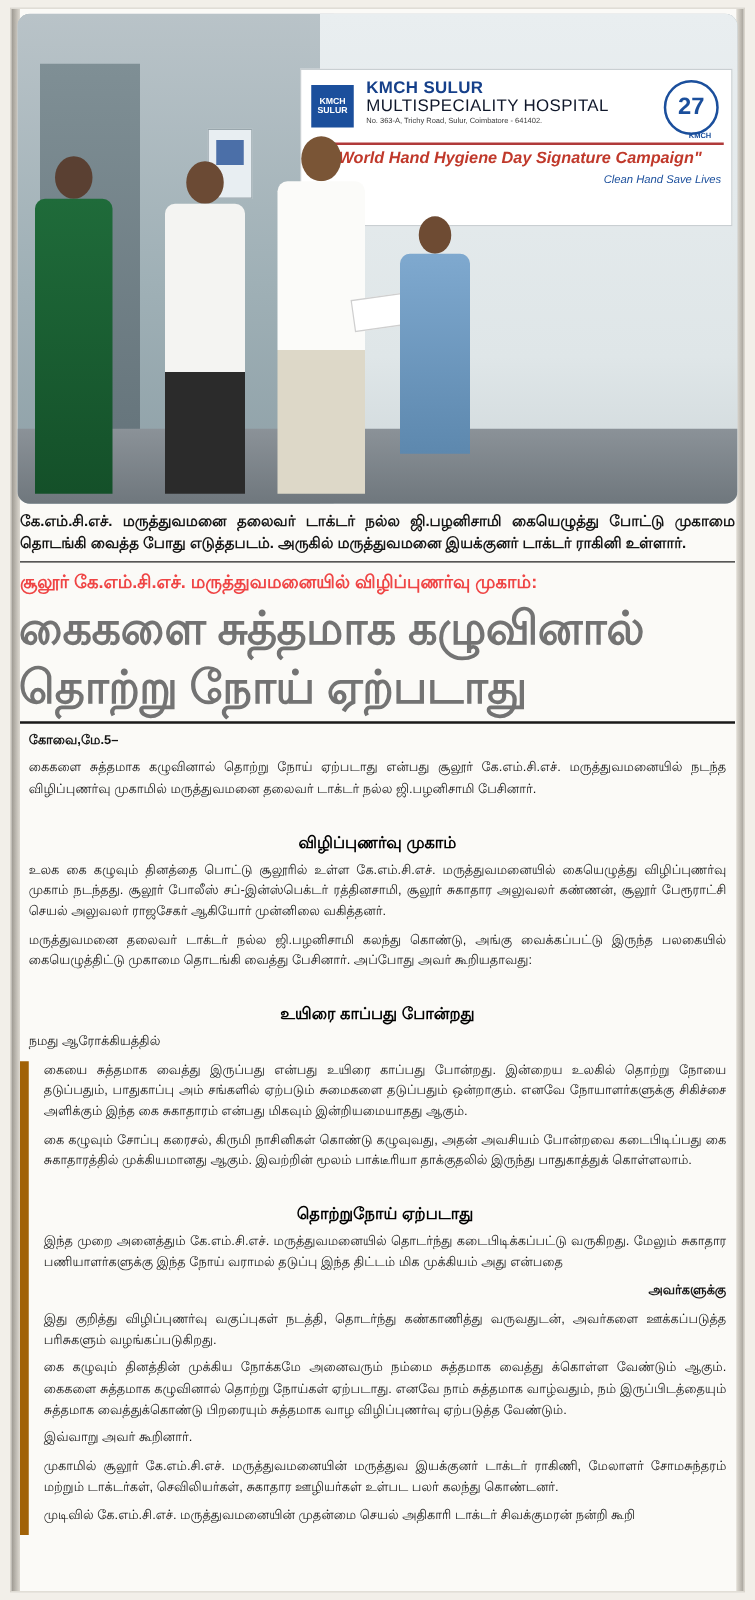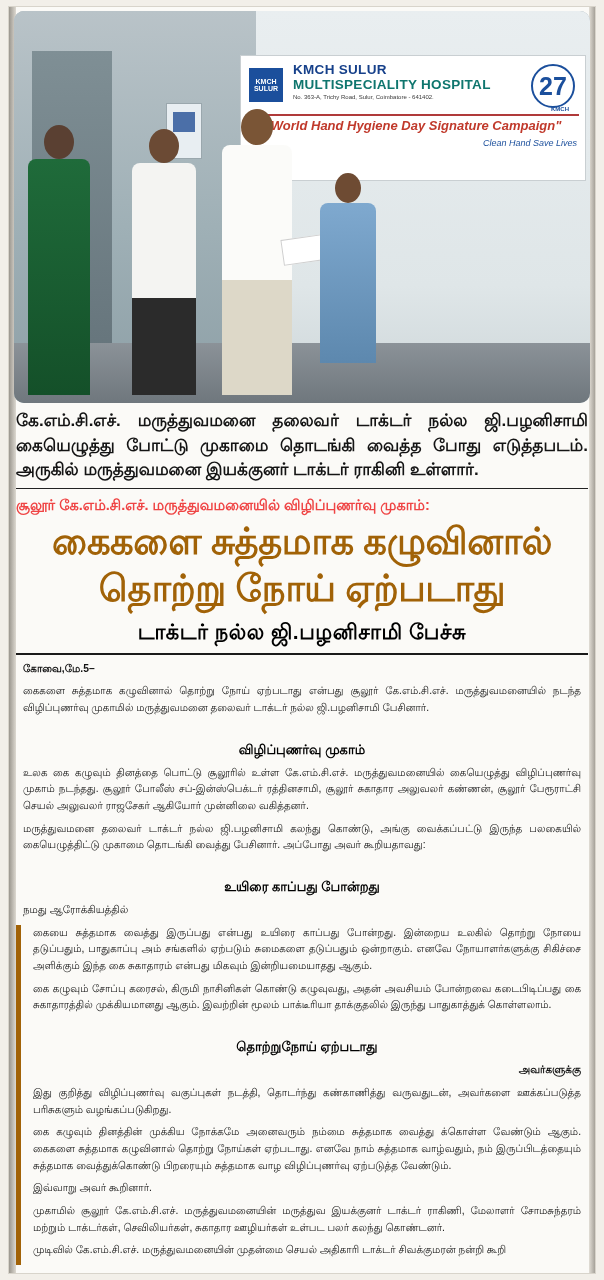--- a/index.html
+++ b/index.html
@@ -96,21 +96,21 @@
     display: flex; align-items: center; justify-content: center;
     text-align: center; line-height: 1.05;
   }
   .banner .bn-t1 {
     margin-left: 44px;
     font-size: 13.5px; font-weight: bold; color: #16408a;
     letter-spacing: .3px;
   }
   .banner .bn-t2 {
     margin-left: 44px;
-    font-size: 13.5px; font-weight: bold; color: #0f766e;
+    font-size: 13.5px; font-weight: normal; color: #0f172a;
     letter-spacing: .3px;
   }
   .banner .bn-addr {
     margin-left: 44px;
     font-size: 6px; color: #3a3a3a; margin-top: 2px;
   }
   .banner .bn-rule {
     position: absolute; left: 6px; right: 6px; top: 58px;
     border-top: 2px solid #b03a3a;
   }
@@ -121,21 +121,21 @@
   }
   .banner .bn-t4 {
     margin-top: 5px;
     font-size: 9px; font-style: italic; color: #1b4f9c;
     text-align: right;
   }
   .badge27 {
     position: absolute; right: 10px; top: 8px;
     width: 40px; height: 40px; border-radius: 50%;
     border: 2px solid #1b4f9c; color: #1b4f9c;
-    font-size: 25px; font-weight: bold;
+    font-size: 19px; font-weight: bold;
     display: flex; align-items: center; justify-content: center;
     background: #fff;
   }
   .badge-sub {
     position: absolute; right: 16px; top: 50px;
     font-size: 6px; color: #1b4f9c; font-weight: bold;
   }
   
   .person { position: absolute; bottom: 8px; }
   .p-head { border-radius: 50%; margin: 0 auto; }
@@ -154,44 +154,44 @@
   .p4 .p-body { width: 56px; height: 160px; background: linear-gradient(180deg,#7fa9cf,#5d88ae); border-radius: 8px 8px 0 0; }
   .paper-sheet {
     position: absolute; left: 268px; bottom: 140px;
     width: 40px; height: 24px; background: #fff; transform: rotate(-8deg);
     border: 1px solid #cfcfcf;
   }
 
   
   .caption {
     margin: 6px 7px 0 7px;
-    font-size: 17px;
+    font-size: 12px;
     font-weight: bold;
     color: #141414;
     line-height: 1.45;
     text-align: justify;
   }
   .kicker {
     margin: 7px 7px 0 7px;
     font-size: 14.5px;
     font-weight: bold;
     color: #ef4444;
     line-height: 1.3;
   }
   .hr-thin {
     margin: 5px 7px 0 7px;
     border-top: 1px solid #222;
   }
   .headline {
     margin: 6px 6px 0 6px;
-    text-align: center;
+    text-align: left;
     font-size: 37px;
     font-weight: bold;
     line-height: 1.12;
-    color: #a16207;
+    color: #737373;
     letter-spacing: -0.5px;
   }
   .subhead {
     margin: 10px 6px 4px 6px;
     text-align: center;
     font-size: 21px;
     font-weight: bold;
     color: #000;
     letter-spacing: .5px;
   }
@@ -208,21 +208,21 @@
     flex-direction: column;
   }
   .col {
     flex: 1 1 0;
     padding: 0 7px;
     font-size: 10.3px;
     line-height: 1.62;
     color: #121212;
     text-align: justify;
   }
-  .col + .col { border-left: 5px solid #a16207; padding-left: 12px; }
+  .col + .col { border-left: 7px solid #a16207; padding-left: 12px; }
   .col p { margin: 0 0 6px 0; }
   .col .dateline { font-weight: bold; }
   .col h3 {
     margin: 22px 0 5px 0;
     font-size: 13px;
     font-weight: bold;
     text-align: center;
     color: #000;
   }
   .col .bold { font-weight: bold; }
@@ -275,39 +275,39 @@
     </div>
 
     <div class="caption">கே.எம்.சி.எச். மருத்துவமனை தலைவர் டாக்டர் நல்ல ஜி.பழனிசாமி கையெழுத்து போட்டு முகாமை தொடங்கி வைத்த போது எடுத்தபடம். அருகில் மருத்துவமனை இயக்குனர் டாக்டர் ராகினி உள்ளார்.</div>
     <div class="hr-thin"></div>
 
     <div class="kicker">சூலூர் கே.எம்.சி.எச். மருத்துவமனையில் விழிப்புணர்வு முகாம்:</div>
 
     <div class="headline">கைகளை சுத்தமாக கழுவினால்</div>
     <div class="headline">தொற்று நோய் ஏற்படாது</div>
 
-    <div class="subhead">டாக்டர் நல்ல ஜி.பழனிசாமி பேச்சு</div>
     <div class="hr-thick"></div>
 
     <div class="cols">
 
       <div class="col">
         <p class="dateline">கோவை,மே.5–</p>
         <p>கைகளை சுத்தமாக கழுவினால் தொற்று நோய் ஏற்படாது என்பது சூலூர் கே.எம்.சி.எச். மருத்துவமனையில் நடந்த விழிப்புணர்வு முகாமில் மருத்துவமனை தலைவர் டாக்டர் நல்ல ஜி.பழனிசாமி பேசினார்.</p>
         <h3>விழிப்புணர்வு முகாம்</h3>
         <p>உலக கை கழுவும் தினத்தை பொட்டு சூலூரில் உள்ள கே.எம்.சி.எச். மருத்துவமனையில் கையெழுத்து விழிப்புணர்வு முகாம் நடந்தது. சூலூர் போலீஸ் சப்-இன்ஸ்பெக்டர் ரத்தினசாமி, சூலூர் சுகாதார அலுவலர் கண்ணன், சூலூர் பேரூராட்சி செயல் அலுவலர் ராஜசேகர் ஆகியோர் முன்னிலை வகித்தனர்.</p>
         <p>மருத்துவமனை தலைவர் டாக்டர் நல்ல ஜி.பழனிசாமி கலந்து கொண்டு, அங்கு வைக்கப்பட்டு இருந்த பலகையில் கையெழுத்திட்டு முகாமை தொடங்கி வைத்து பேசினார். அப்போது அவர் கூறியதாவது:</p>
         <h3>உயிரை காப்பது போன்றது</h3>
         <p>நமது ஆரோக்கியத்தில்</p>
       </div>
 
       <div class="col">
         <p>கையை சுத்தமாக வைத்து இருப்பது என்பது உயிரை காப்பது போன்றது. இன்றைய உலகில் தொற்று நோயை தடுப்பதும், பாதுகாப்பு அம் சங்களில் ஏற்படும் சுமைகளை தடுப்பதும் ஒன்றாகும். எனவே நோயாளர்களுக்கு சிகிச்சை அளிக்கும் இந்த கை சுகாதாரம் என்பது மிகவும் இன்றியமையாதது ஆகும்.</p>
         <p>கை கழுவும் சோப்பு கரைசல், கிருமி நாசினிகள் கொண்டு கழுவுவது, அதன் அவசியம் போன்றவை கடைபிடிப்பது கை சுகாதாரத்தில் முக்கியமானது ஆகும். இவற்றின் மூலம் பாக்டீரியா தாக்குதலில் இருந்து பாதுகாத்துக் கொள்ளலாம்.</p>
         <h3>தொற்றுநோய் ஏற்படாது</h3>
+        <p>இந்த முறை அனைத்தும் கே.எம்.சி.எச். மருத்துவமனையில் தொடர்ந்து கடைபிடிக்கப்பட்டு வருகிறது. மேலும் சுகாதார பணியாளர்களுக்கு இந்த நோய் வராமல் தடுப்பு இந்த திட்டம் மிக முக்கியம் அது என்பதை</p>
         <p class="bold" style="text-align:right">அவர்களுக்கு</p>
       </div>
 
       <div class="col">
         <p>இது குறித்து விழிப்புணர்வு வகுப்புகள் நடத்தி, தொடர்ந்து கண்காணித்து வருவதுடன், அவர்களை ஊக்கப்படுத்த பரிசுகளும் வழங்கப்படுகிறது.</p>
         <p>கை கழுவும் தினத்தின் முக்கிய நோக்கமே அனைவரும் நம்மை சுத்தமாக வைத்து க்கொள்ள வேண்டும் ஆகும். கைகளை சுத்தமாக கழுவினால் தொற்று நோய்கள் ஏற்படாது. எனவே நாம் சுத்தமாக வாழ்வதும், நம் இருப்பிடத்தையும் சுத்தமாக வைத்துக்கொண்டு பிறரையும் சுத்தமாக வாழ விழிப்புணர்வு ஏற்படுத்த வேண்டும்.</p>
         <p>இவ்வாறு அவர் கூறினார்.</p>
         <p>முகாமில் சூலூர் கே.எம்.சி.எச். மருத்துவமனையின் மருத்துவ இயக்குனர் டாக்டர் ராகிணி, மேலாளர் சோமசுந்தரம் மற்றும் டாக்டர்கள், செவிலியர்கள், சுகாதார ஊழியர்கள் உள்பட பலர் கலந்து கொண்டனர்.</p>
         <p>முடிவில் கே.எம்.சி.எச். மருத்துவமனையின் முதன்மை செயல் அதிகாரி டாக்டர் சிவக்குமரன் நன்றி கூறி</p>
       </div>

